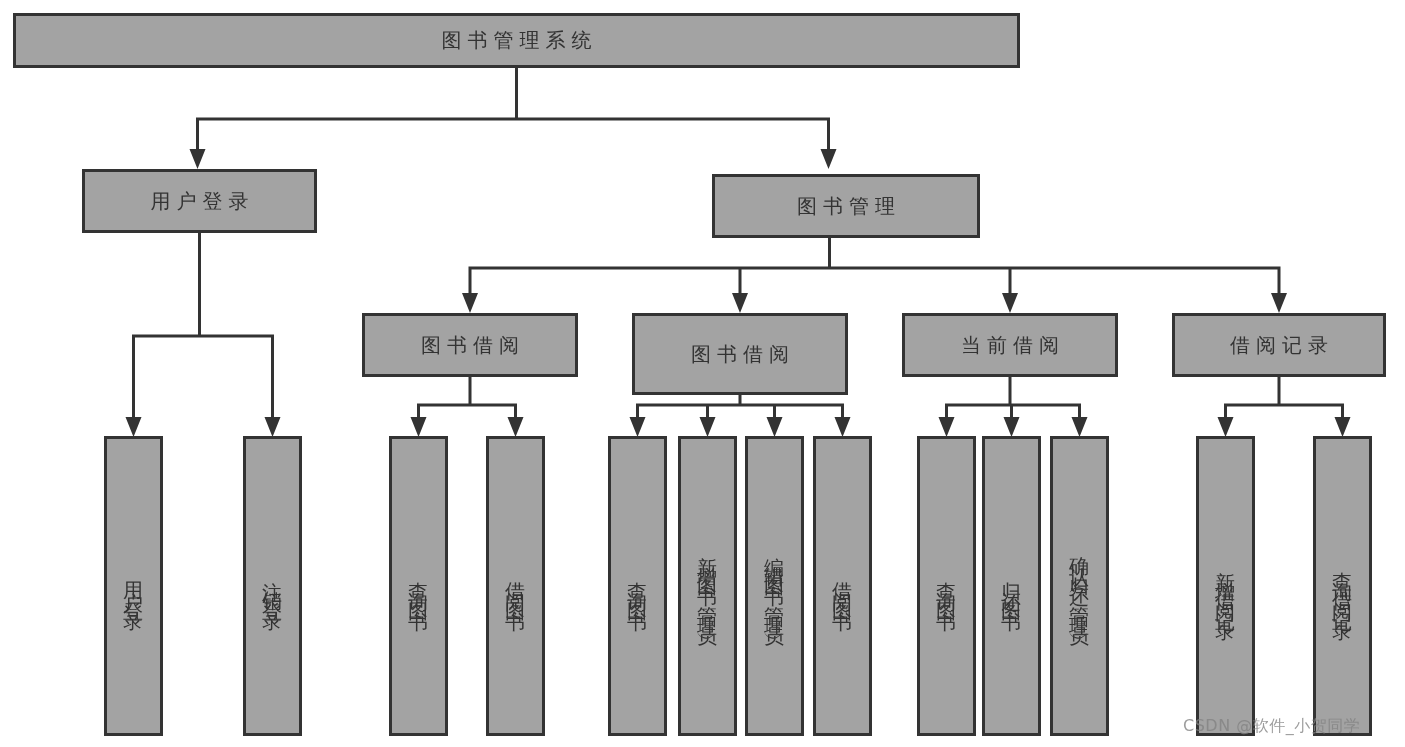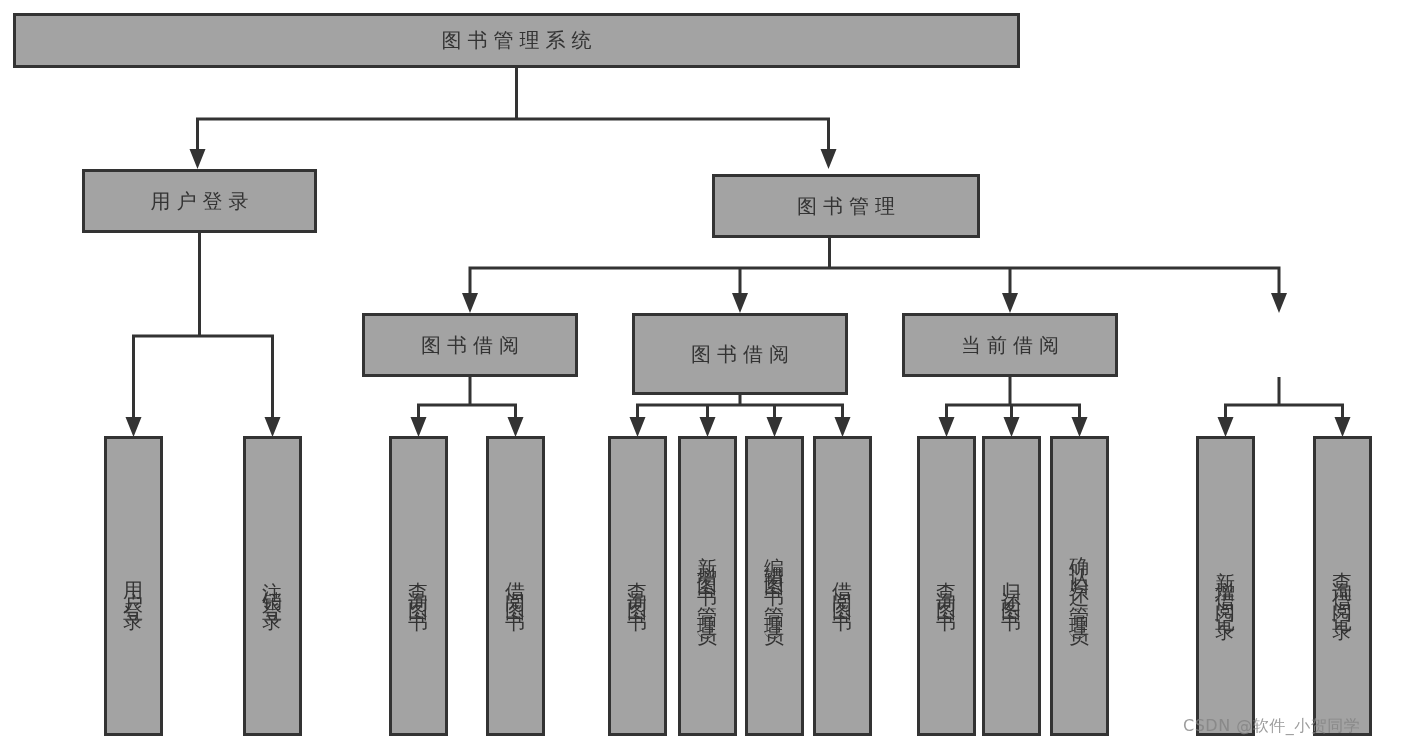--- a/index.html
+++ b/index.html
@@ -132,20 +132,23 @@
 
   <div class="box" style="left:362px; top:313px; width:216px; height:64px;">
     <span class="hlabel">图书借阅</span>
   </div>
   <div class="box" style="left:632px; top:313px; width:216px; height:82px;">
     <span class="hlabel">图书借阅</span>
   </div>
   <div class="box" style="left:902px; top:313px; width:216px; height:64px;">
     <span class="hlabel">当前借阅</span>
   </div>
+  <div class="box" style="left:1172px; top:313px; width:214px; height:64px;">
+    <span class="hlabel">借阅记录</span>
+  </div>
 
   <div class="box" style="left:104px; top:436px; width:59px; height:300px;">
     <span class="vlabel">用户登录</span>
   </div>
   <div class="box" style="left:243px; top:436px; width:59px; height:300px;">
     <span class="vlabel">注销登录</span>
   </div>
 
   <div class="box" style="left:389px; top:436px; width:59px; height:300px;">
     <span class="vlabel">查询图书</span>

